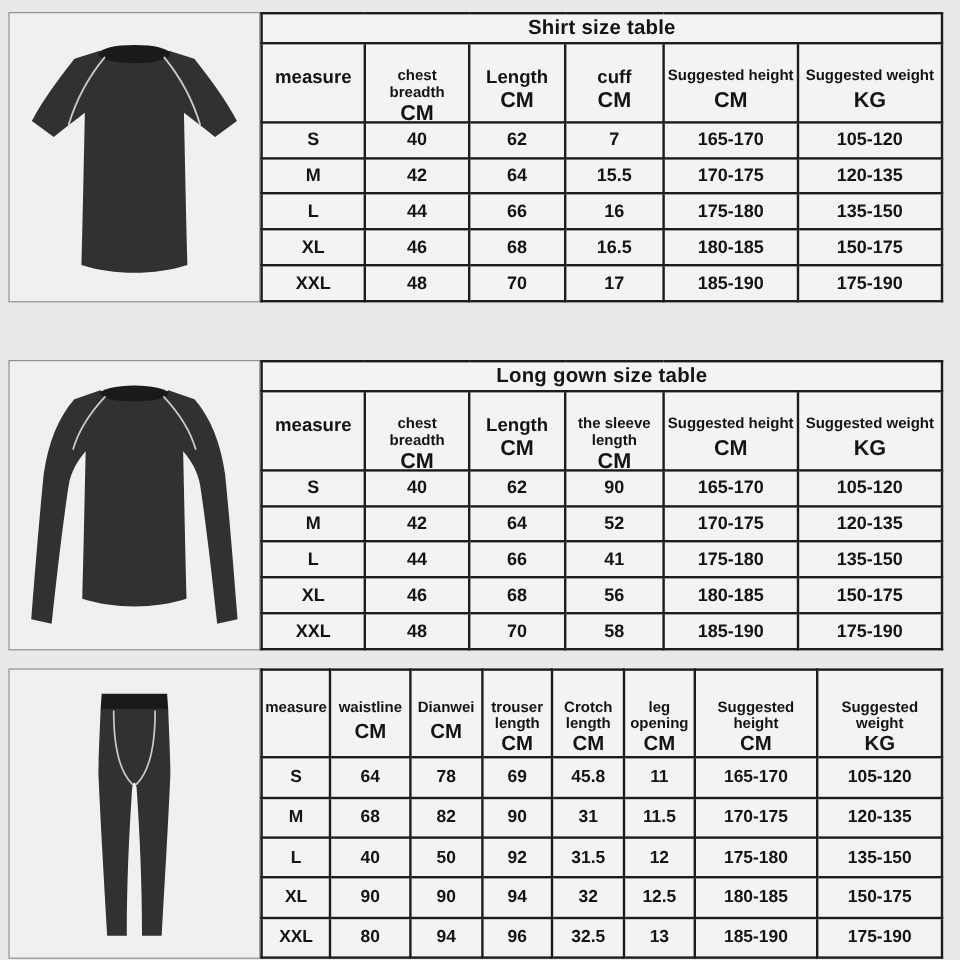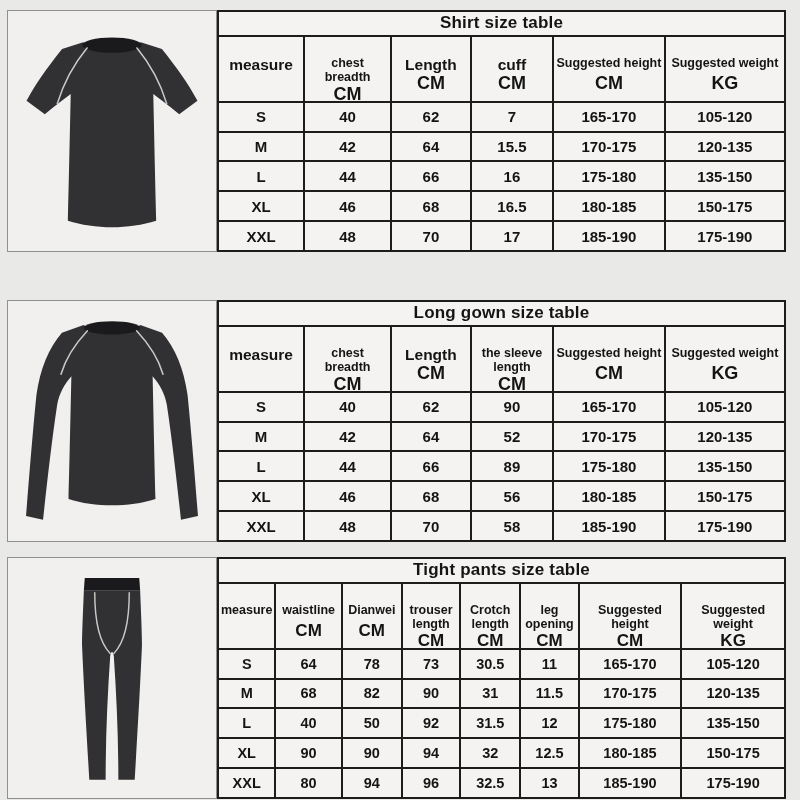--- a/index.html
+++ b/index.html
@@ -231,21 +231,21 @@
             <td class="data-cell">42</td>
             <td class="data-cell">64</td>
             <td class="data-cell">52</td>
             <td class="data-cell">170-175</td>
             <td class="data-cell">120-135</td>
           </tr>
           <tr>
             <td class="data-cell">L</td>
             <td class="data-cell">44</td>
             <td class="data-cell">66</td>
-            <td class="data-cell">89</td>
+            <td class="data-cell">41</td>
             <td class="data-cell">175-180</td>
             <td class="data-cell">135-150</td>
           </tr>
           <tr>
             <td class="data-cell">XL</td>
             <td class="data-cell">46</td>
             <td class="data-cell">68</td>
             <td class="data-cell">56</td>
             <td class="data-cell">180-185</td>
             <td class="data-cell">150-175</td>
@@ -277,23 +277,20 @@
           <col style="width: 11.7%;">
           <col style="width: 10.6%;">
           <col style="width: 10.3%;">
           <col style="width: 10.6%;">
           <col style="width: 10.3%;">
           <col style="width: 18.1%;">
           <col style="width: 18.3%;">
         </colgroup>
         <tbody>
           <tr>
-            <td colspan="8" class="title-cell">Tight pants size table</td>
-          </tr>
-          <tr>
             <td class="head-cell">
               <div class="head-inner">
                 <div class="col-name">measure</div>
                 <div class="col-unit"></div>
               </div>
             </td>
             <td class="head-cell">
               <div class="head-inner">
                 <div class="col-name">waistline</div>
                 <div class="col-unit">CM</div>
@@ -333,22 +330,22 @@
               <div class="head-inner">
                 <div class="col-name small">Suggested weight</div>
                 <div class="col-unit">KG</div>
               </div>
             </td>
           </tr>
           <tr>
             <td class="data-cell">S</td>
             <td class="data-cell">64</td>
             <td class="data-cell">78</td>
-            <td class="data-cell">73</td>
-            <td class="data-cell">30.5</td>
+            <td class="data-cell">69</td>
+            <td class="data-cell">45.8</td>
             <td class="data-cell">11</td>
             <td class="data-cell">165-170</td>
             <td class="data-cell">105-120</td>
           </tr>
           <tr>
             <td class="data-cell">M</td>
             <td class="data-cell">68</td>
             <td class="data-cell">82</td>
             <td class="data-cell">90</td>
             <td class="data-cell">31</td>

